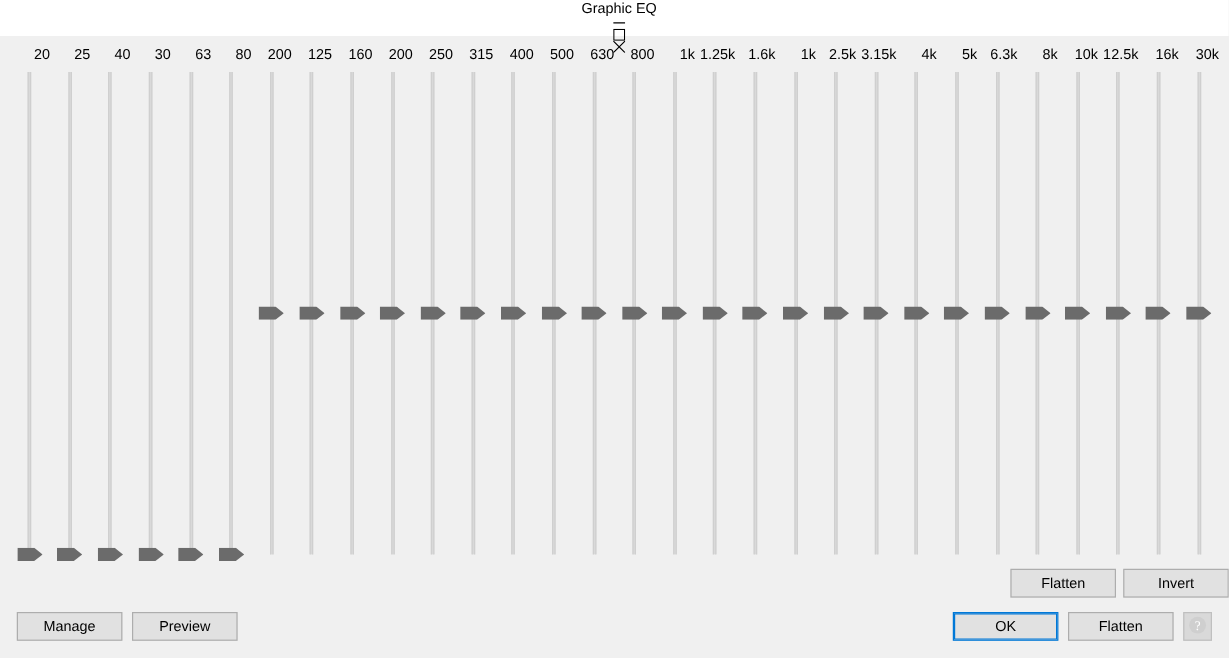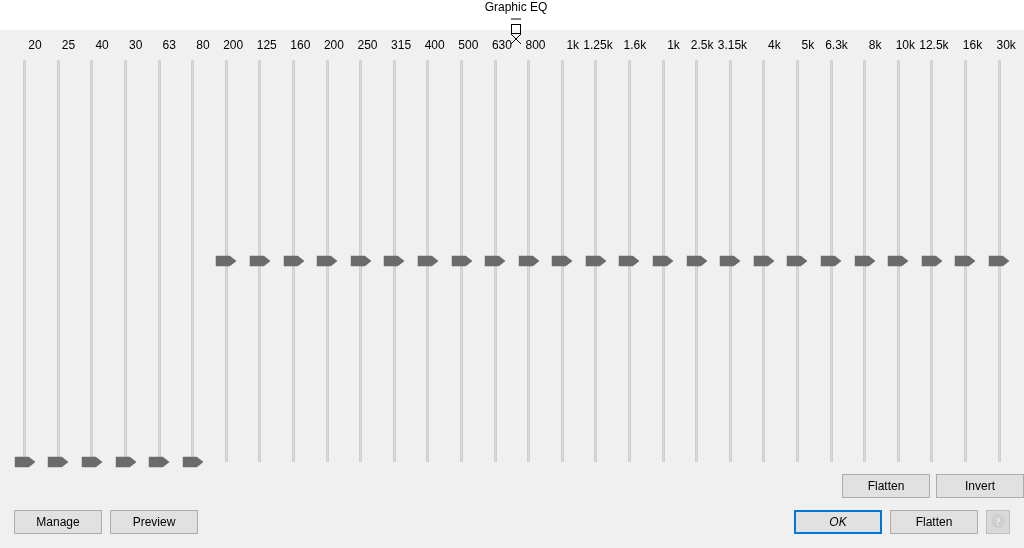--- a/index.html
+++ b/index.html
@@ -105,21 +105,21 @@
       background: #e1e1e1;
       border: 1px solid #adadad;
       display: inline-flex;
       align-items: center;
       justify-content: center;
       font-size: 12px;
       font-family: inherit;
       padding: 0 12px;
       cursor: default;
     }
-    .btn.default { border: 1px solid #0078d7; box-shadow: inset 0 0 0 1px #0078d7; font-style: italic; }
+    .btn.default { border: 1px solid #0078d7; box-shadow: inset 0 0 0 1px #0078d7; }
 
     .help-btn {
       width: 24px; height: 24px; min-width: 24px;
       background: #d9d9d9;
       border: 1px solid #bfbfbf;
       display: inline-flex; align-items: center; justify-content: center;
       color: #fff;
     }
     .help-btn svg { width: 16px; height: 16px; }
   </style>

